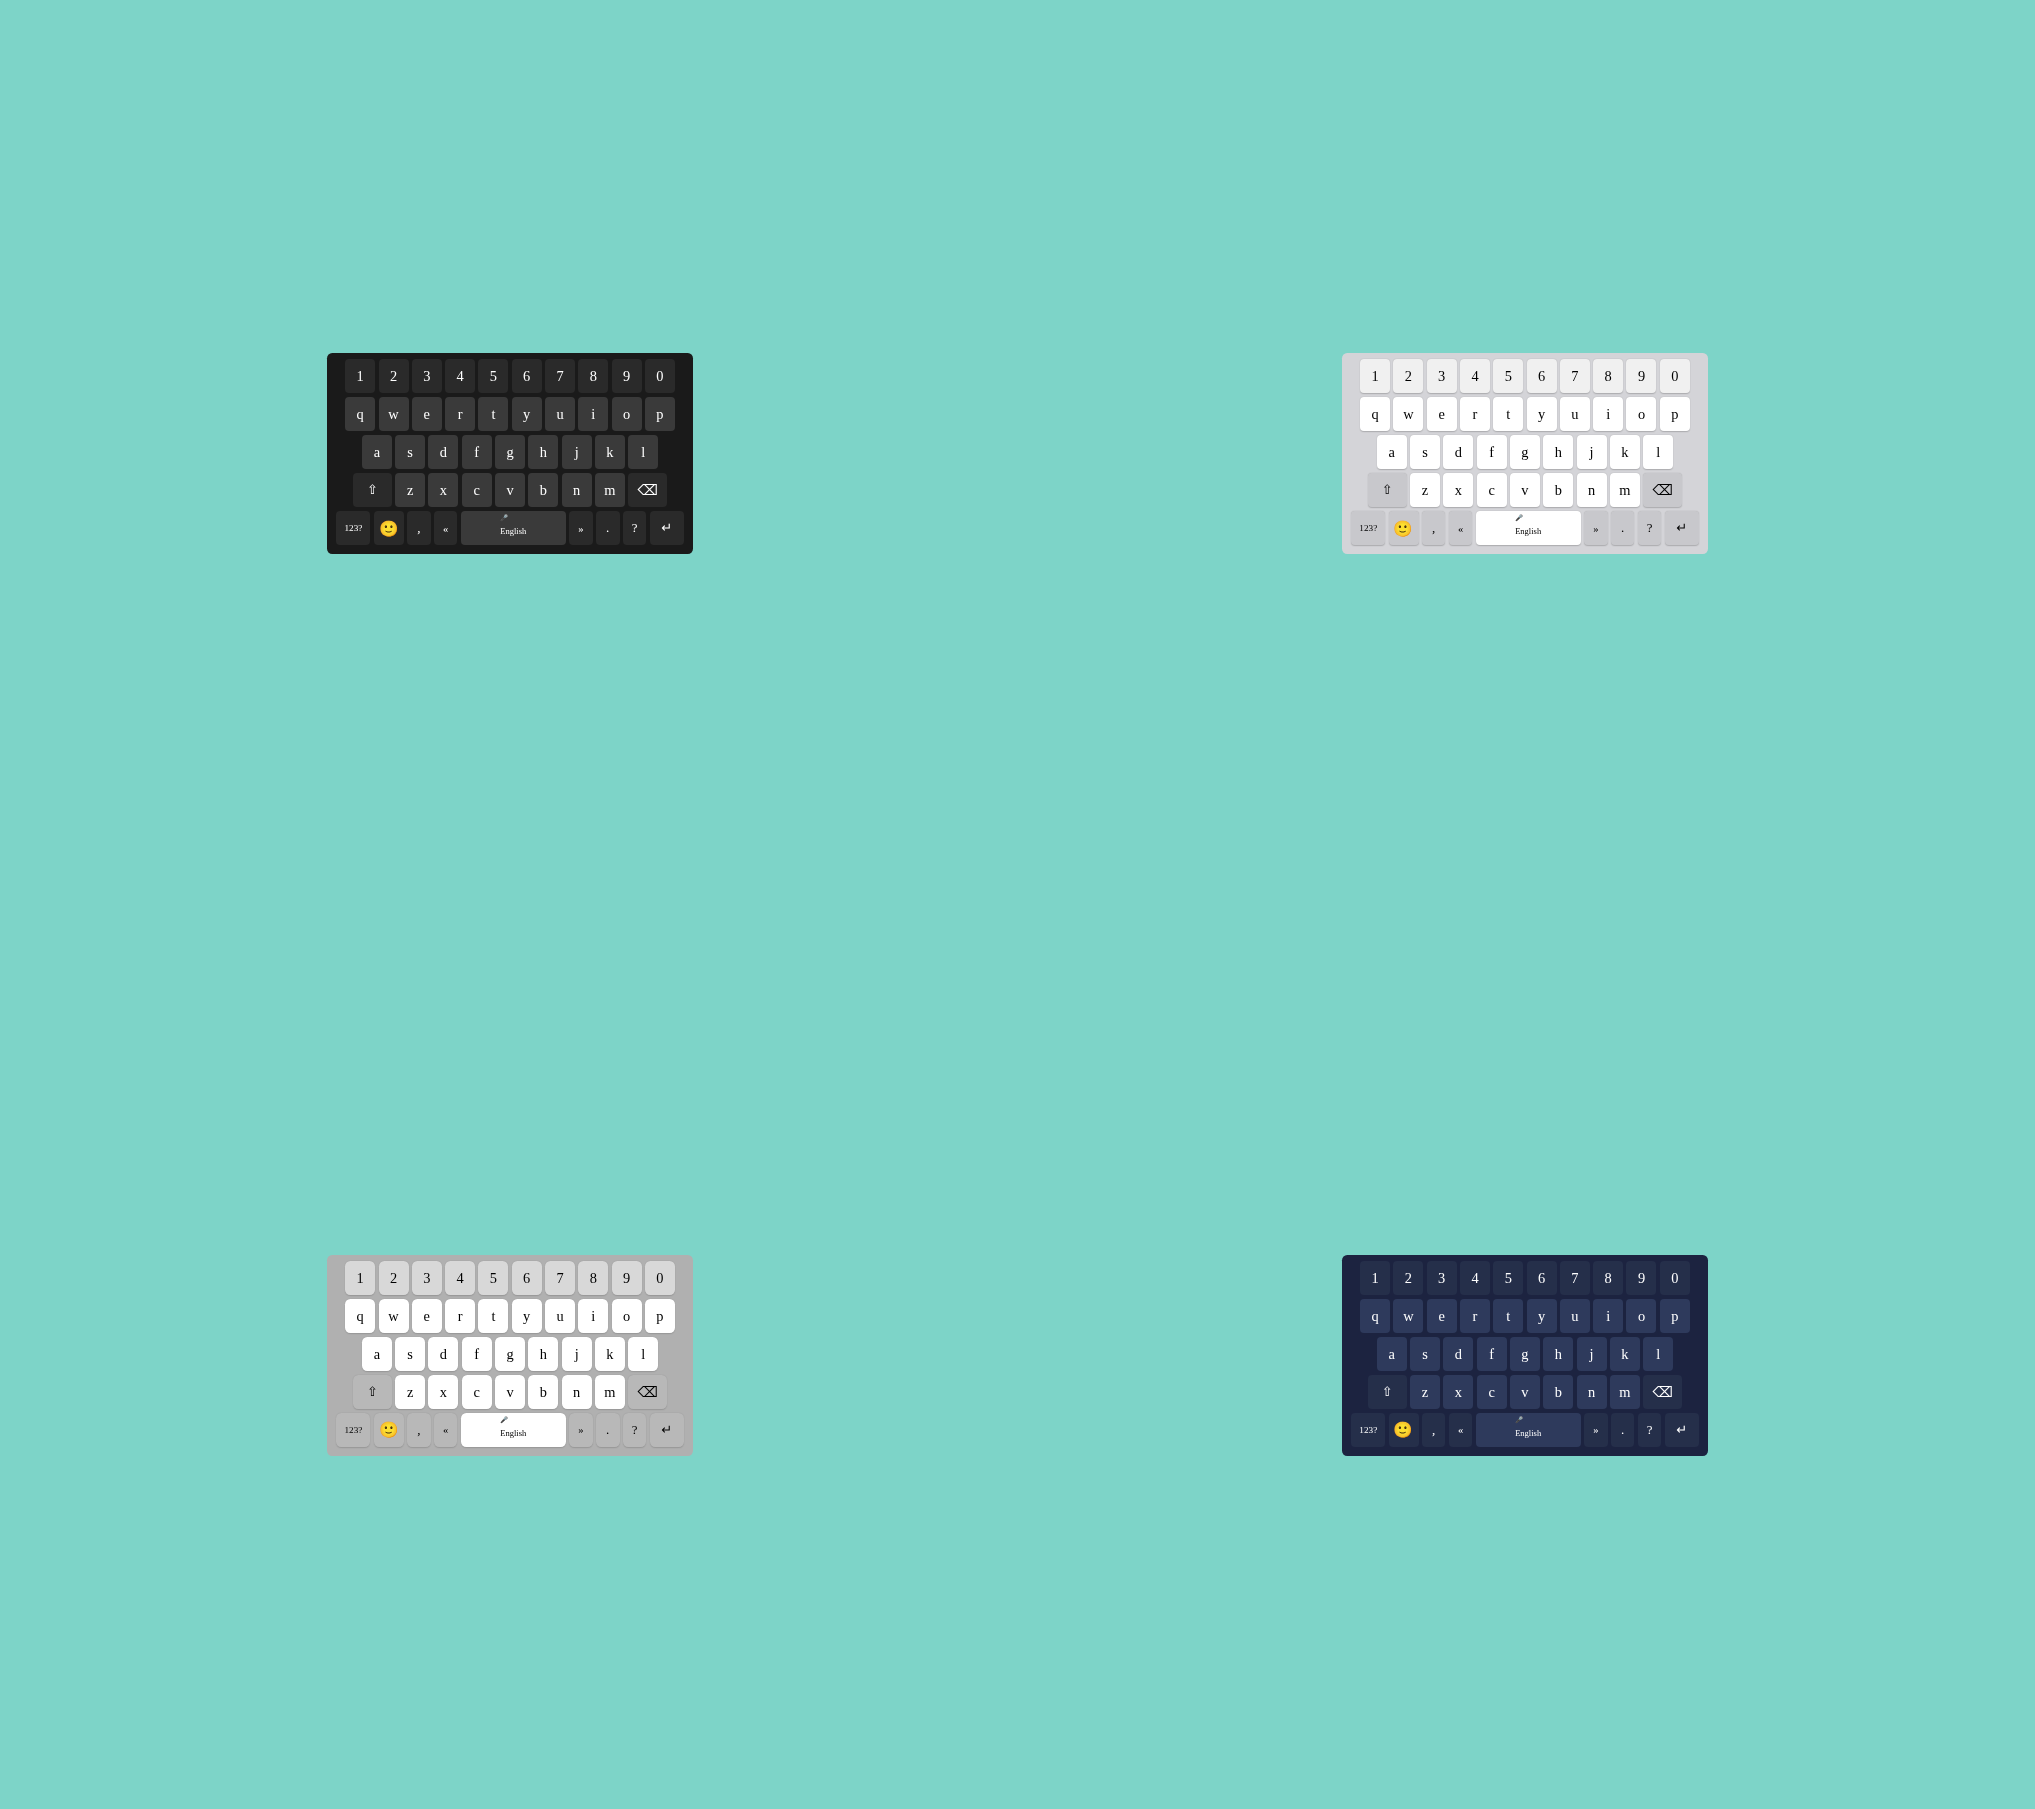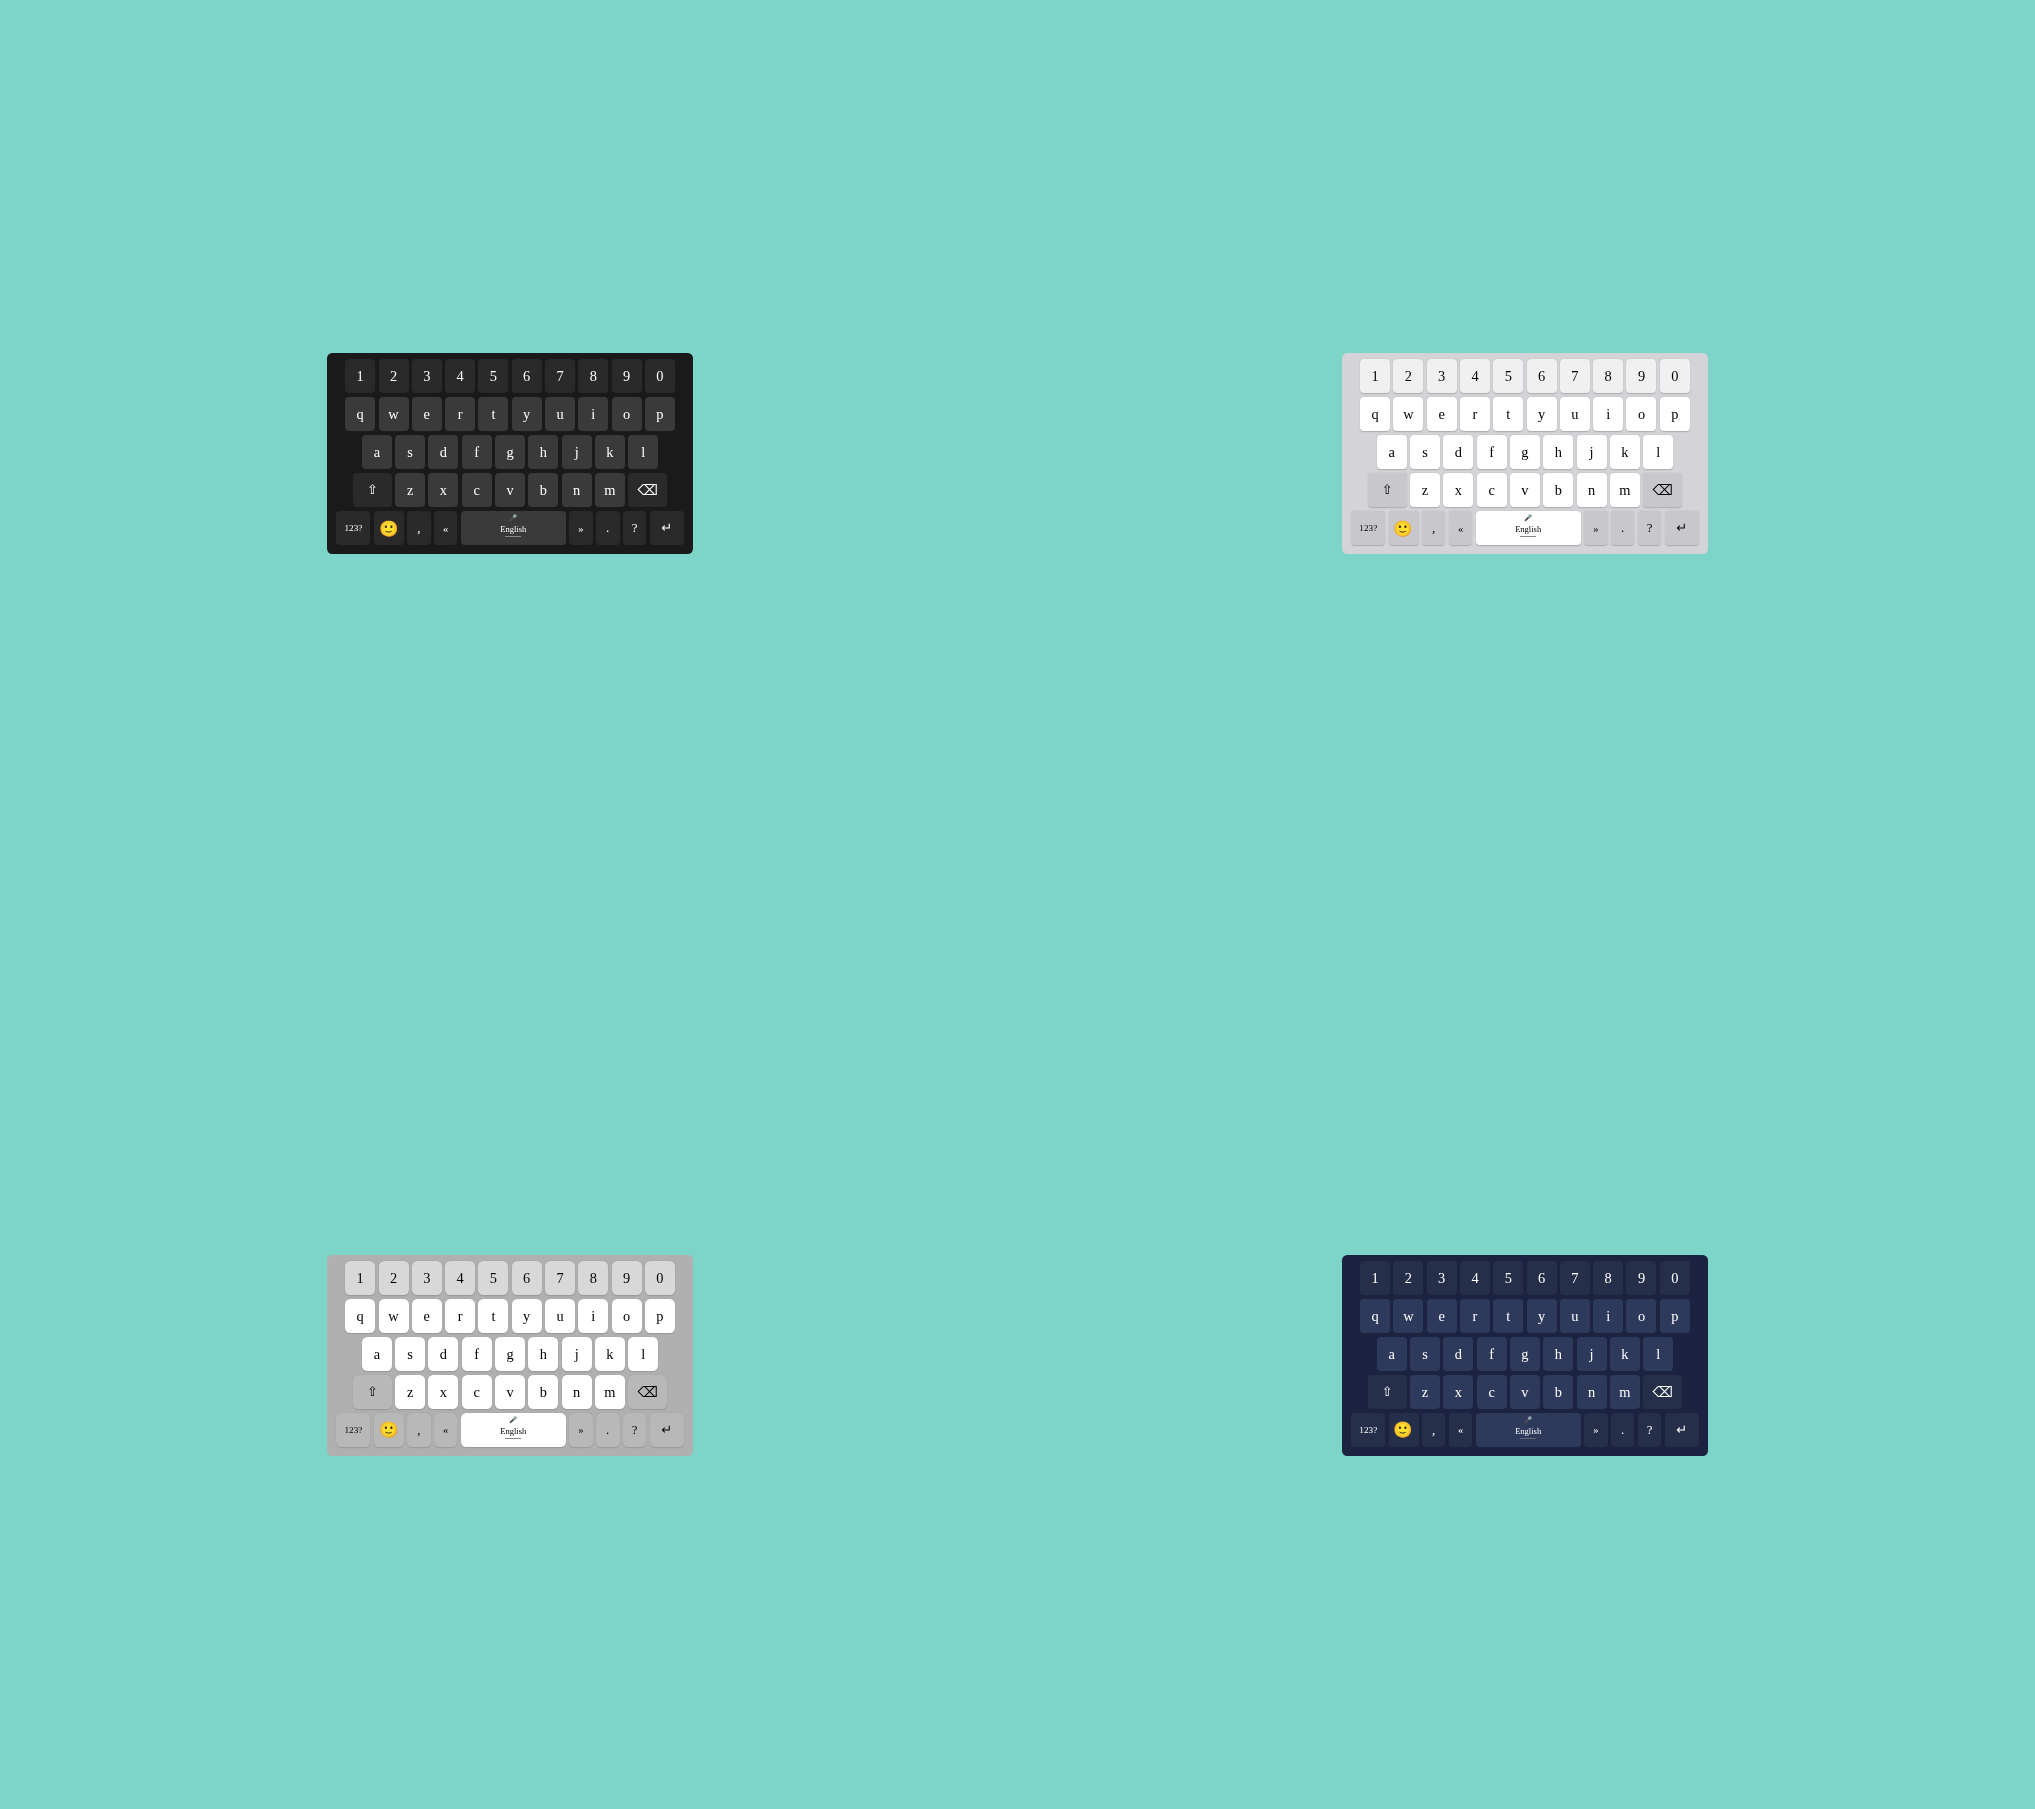--- a/index.html
+++ b/index.html
@@ -202,21 +202,21 @@
       width: 23.6px !important;
       font-size: 13px !important;
     }
     .key-enter {
       width: 34px !important;
       font-size: 13px !important;
     }
 
     .space-inner {
       display: flex;
-      flex-direction: column;
+      flex-direction: row;
       align-items: center;
     }
     .space-line {
       width: 60%;
       height: 1.3px;
       margin-top: 2px;
     }
     .theme-dark .space-line { background: #888; }
     .theme-light .space-line { background: #888; }
     .theme-gray .space-line { background: #888; }

